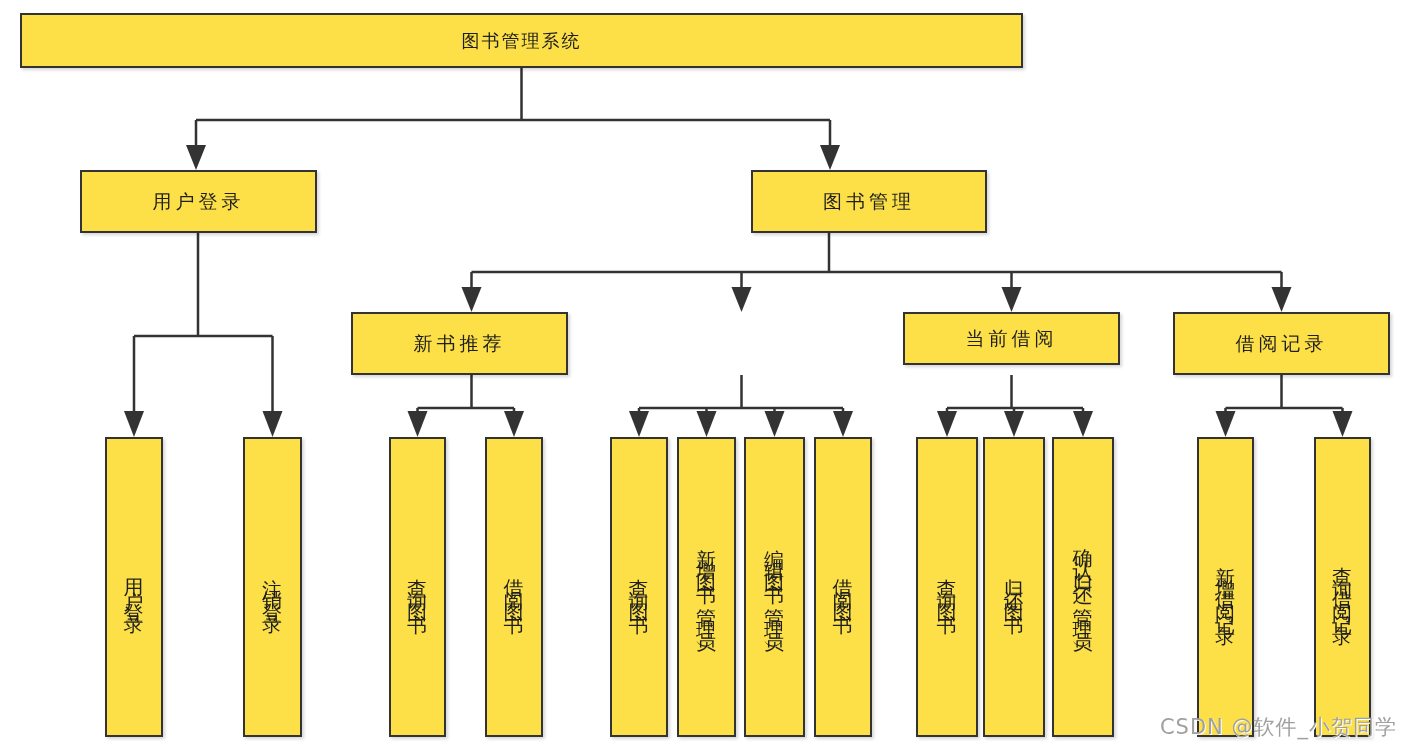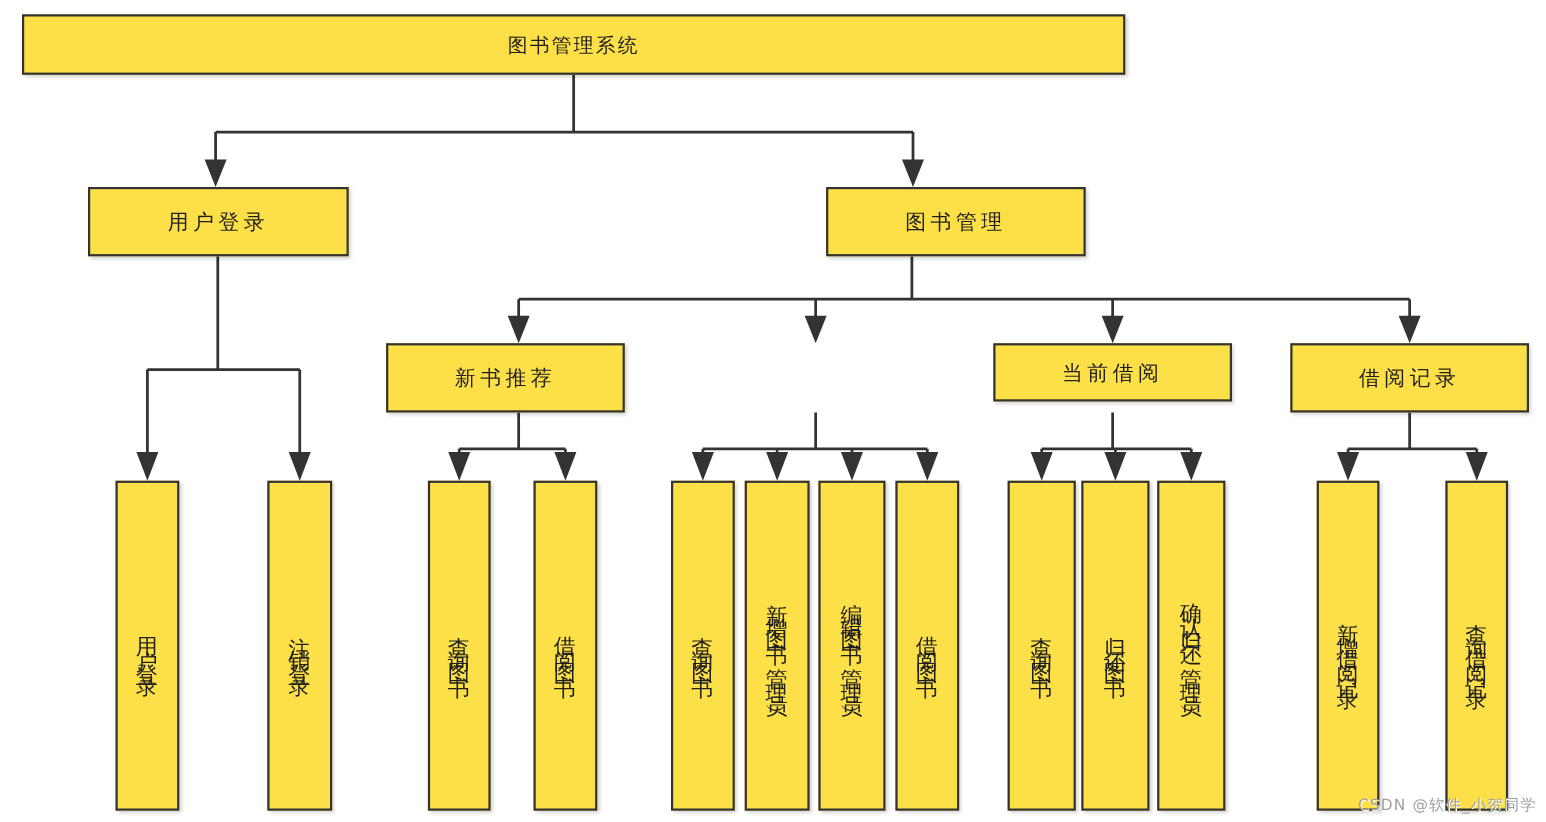--- a/index.html
+++ b/index.html
@@ -41,21 +41,21 @@
     text-orientation:mixed;
     font-size:20px;
     letter-spacing:12px;
     line-height:1;
     white-space:nowrap;
   }
   .watermark{
     position:absolute;
     right:8px;bottom:6px;
     z-index:3;
-    font-size:14px;
+    font-size:21px;
     letter-spacing:1px;
     color:#a0a0a0;
     text-shadow:1px 1px 0 #ffffff;
     white-space:nowrap;
   }
 </style>
 </head>
 <body>
 
 <div class="canvas">

